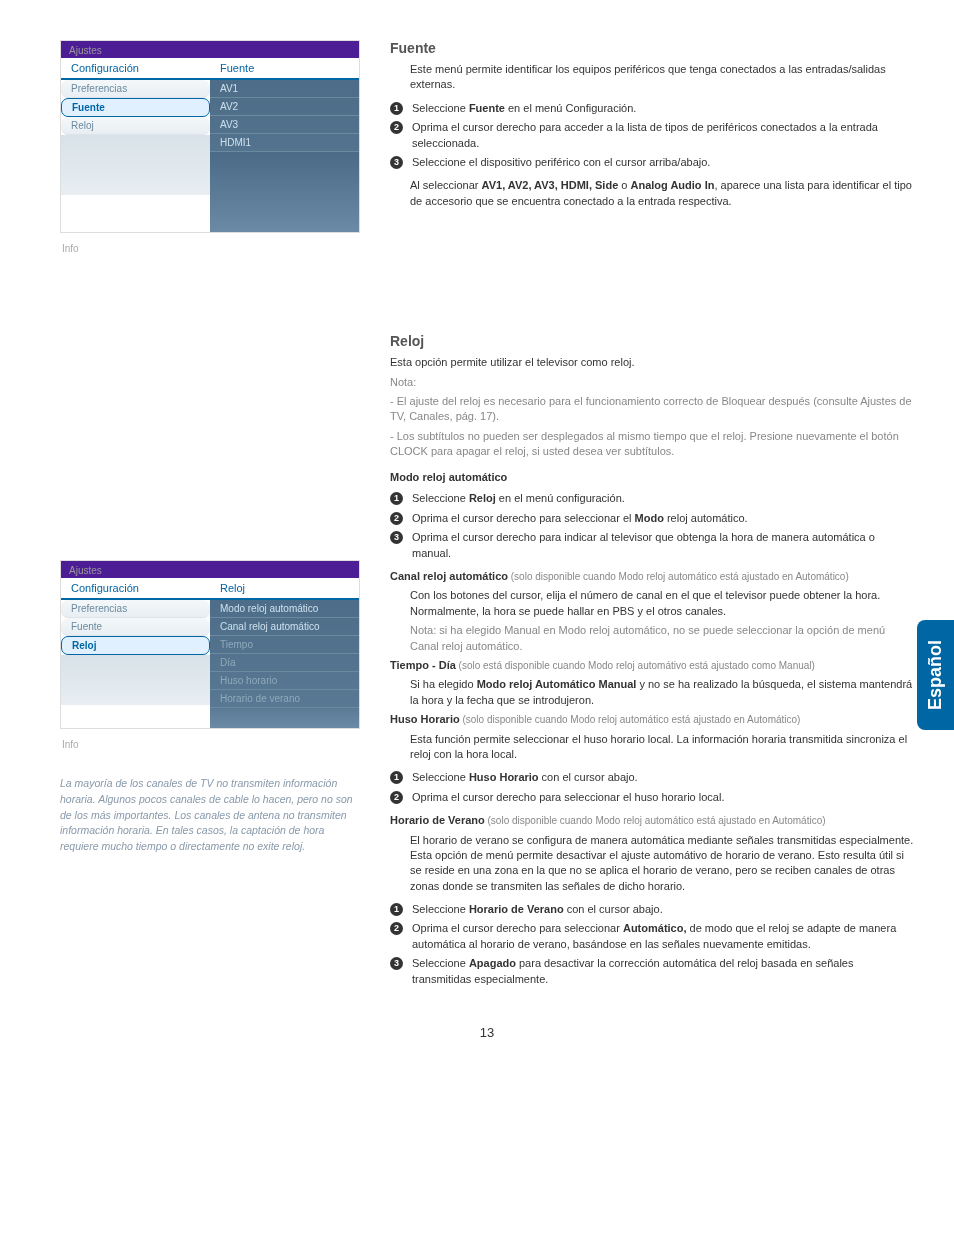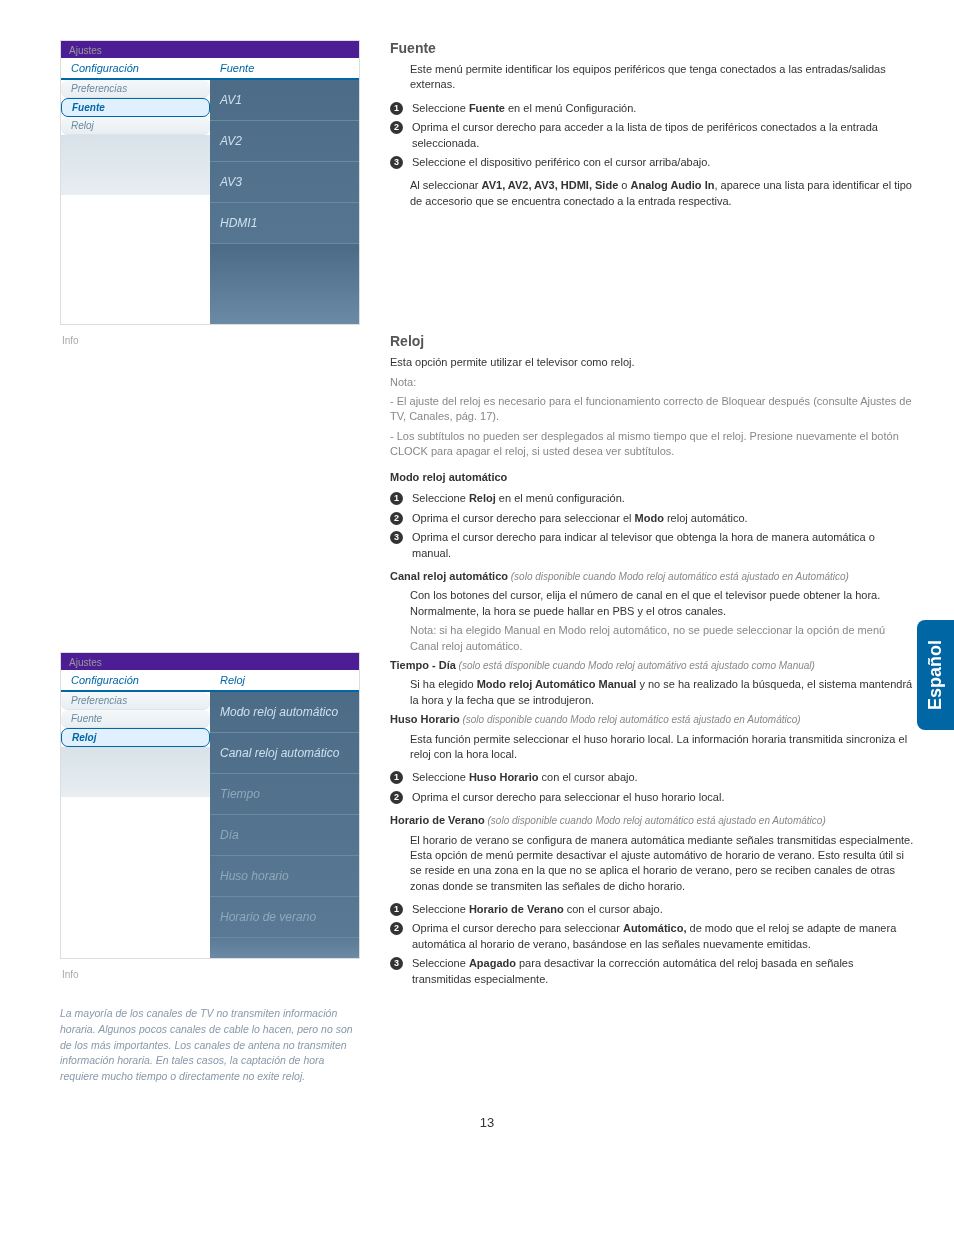--- a/index.html
+++ b/index.html
@@ -45,21 +45,20 @@
     color: #999;
     font-size: 10px;
     padding: 4px 8px 2px;
     background: #4c1d95;
   }
   .menu-cols {
     display: flex;
   }
   .menu-col {
     width: 50%;
-    font-style: italic;
   }
   .menu-header {
     color: #0066a4;
     background: #fff;
     padding: 4px 10px;
     font-size: 11px;
     border-bottom: 2px solid #0066a4;
   }
   .menu-item {
     padding: 3px 10px;
@@ -72,23 +71,23 @@
   .menu-item.selected {
     background: #e0f0ff;
     border: 1px solid #0066a4;
     color: #0066a4;
     font-weight: bold;
   }
   .right-panel {
     background: linear-gradient(#4a6a85, #5a7a95);
   }
   .right-item {
-    padding: 13px 10px;
+    padding: 3px 10px;
     color: #cde0ee;
-    font-size: 12px;
+    font-size: 10px;
     border-bottom: 1px solid #6a8aa0;
   }
   .right-item.dim {
     color: #8faabb;
   }
   .info-label {
     color: #aaa;
     font-size: 10px;
     padding: 6px 2px;
   }
@@ -145,21 +144,20 @@
   .italic-note {
     color: #888;
     line-height: 1.4;
   }
   .sub-heading {
     font-weight: bold;
     margin-top: 12px;
     margin-bottom: 4px;
   }
   .cond {
-    font-style: italic;
     color: #888;
     font-weight: normal;
     font-size: 10px;
   }
   p { margin: 4px 0; line-height: 1.4; }
   .page-num {
     text-align: center;
     font-size: 13px;
     margin-top: 30px;
   }

